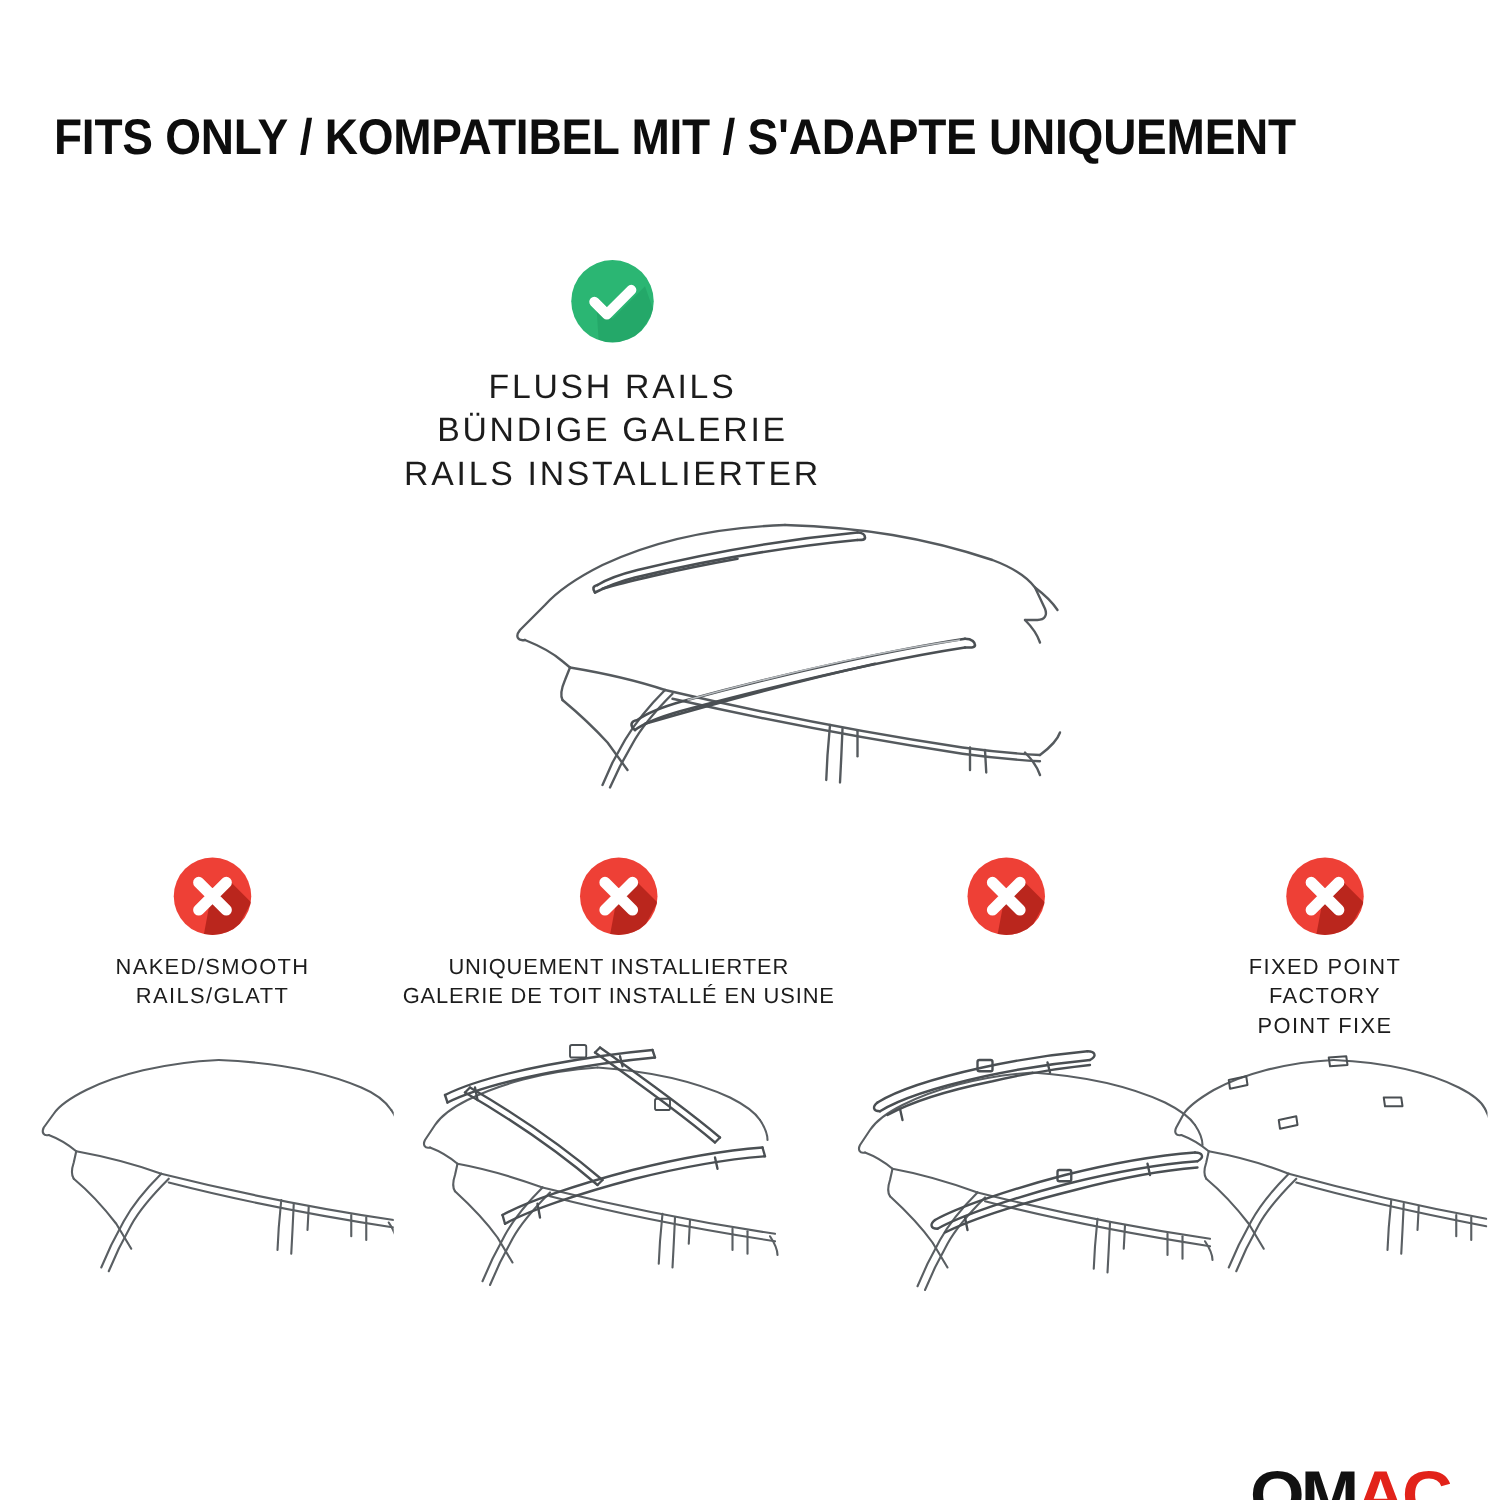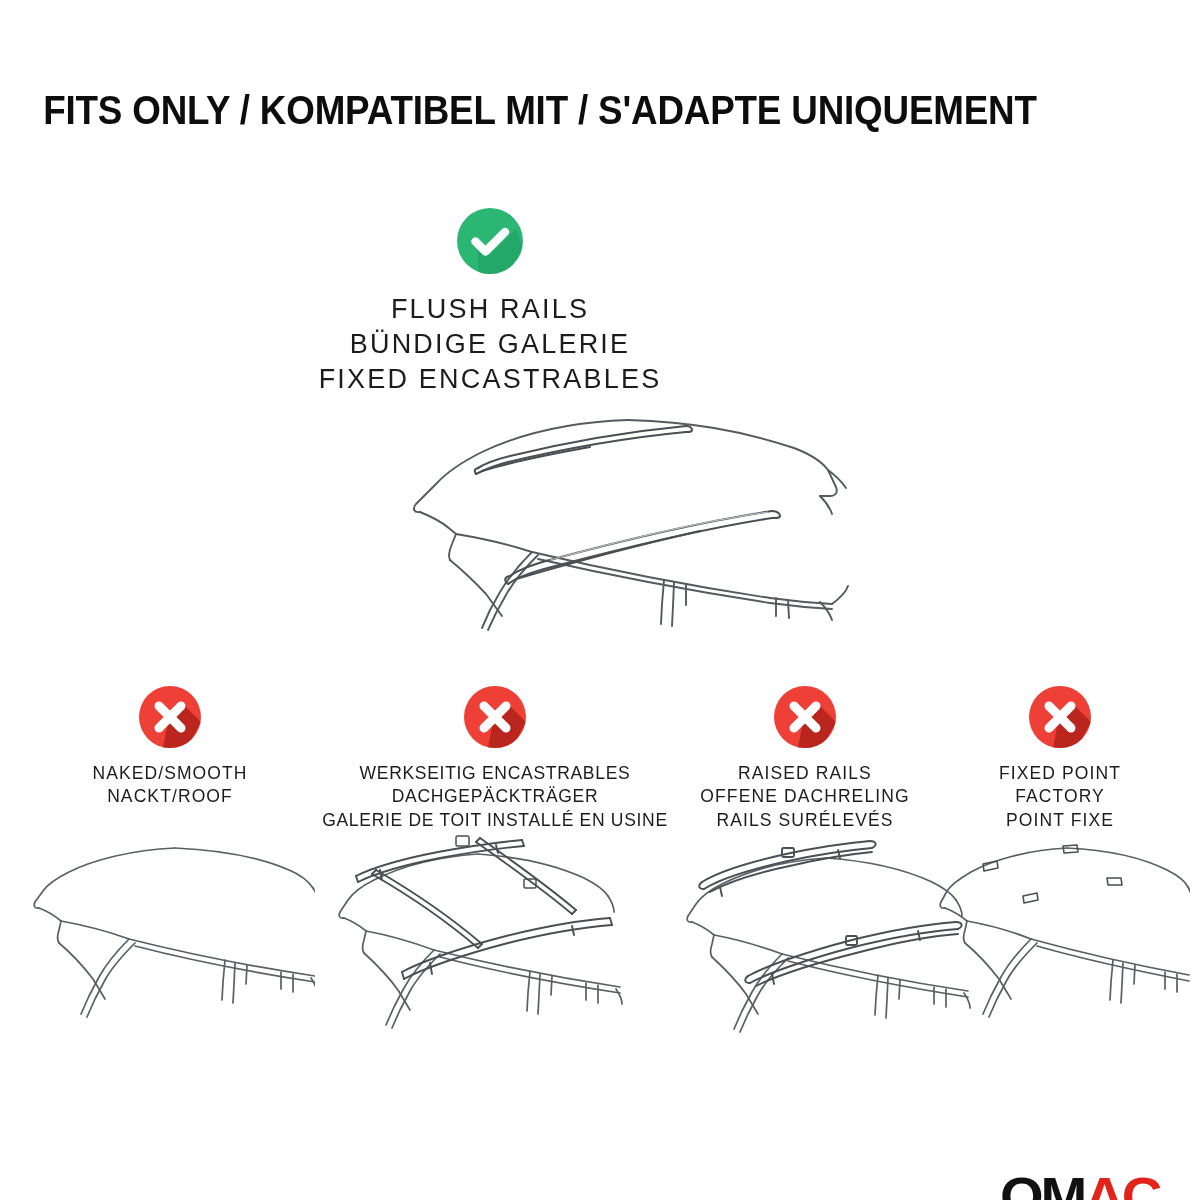--- a/index.html
+++ b/index.html
@@ -143,21 +143,21 @@
       <path d="M20 34 L33 47 L59 21 L66 41 L50 66 L22 66 Z" fill="#1f9c61" opacity="0.55"></path>
     </svg>
     <svg class="glyph" viewBox="0 0 66 66">
       <path d="M18.5 33.5 L28.5 43.5 L48 24" fill="none" stroke="#ffffff" stroke-width="8.2" stroke-linecap="round" stroke-linejoin="round"></path>
     </svg>
   </div>
 
   <div class="approved-text">
     <div>FLUSH RAILS</div>
     <div>BÜNDIGE GALERIE</div>
-    <div>FIXED ENCASTRABLES</div>
+    <div>RAILS INSTALLIERTER</div>
   </div>
 </div>
 
 <svg class="hero-art" viewBox="0 0 470 250">
   <g fill="none" stroke="#555a5e" stroke-width="1.9" stroke-linecap="round" stroke-linejoin="round">
 
     <path d="M238 28 C300 30 350 38 404 56 C420 62 432 70 438 78
              L446 95 C448 100 446 104 440 104
              L430 104"></path>
     <path d="M238 28 C180 30 130 42 92 60 C70 71 55 82 46 92
@@ -210,21 +210,21 @@
     <div class="badge red">
       <svg class="shadow" viewBox="0 0 62 62">
         <path d="M30 30 L44 18 L62 36 L48 62 L24 62 Z" fill="#a81d16" opacity="0.75"></path>
       </svg>
       <svg class="glyph" viewBox="0 0 62 62">
         <path d="M20 20 L42 42 M42 20 L20 42" fill="none" stroke="#ffffff" stroke-width="9" stroke-linecap="round"></path>
       </svg>
     </div>
     <div class="col-label">
       <div>NAKED/SMOOTH</div>
-      <div>NACKT/ROOF</div>
+      <div>RAILS/GLATT</div>
     </div>
     <svg class="col-art" viewBox="0 0 290 215">
       <g fill="none" stroke="#5a5f63" stroke-width="1.7" stroke-linecap="round" stroke-linejoin="round">
         <path d="M150 12 C196 14 236 22 264 34 C276 39 284 46 288 52"></path>
         <path d="M150 12 C106 14 68 24 44 36 C30 43 22 49 18 55
                  L10 66 C8 70 10 73 14 72"></path>
         <path d="M14 72 C22 75 30 80 36 85"></path>
         <path d="M36 85 L34 94 C32 100 32 104 34 107"></path>
         <path d="M34 107 C46 117 58 130 68 143 L80 163"></path>
         <path d="M36 85 C58 89 82 95 104 103"></path>
@@ -246,22 +246,21 @@
   <div class="col col-1">
     <div class="badge red">
       <svg class="shadow" viewBox="0 0 62 62">
         <path d="M30 30 L44 18 L62 36 L48 62 L24 62 Z" fill="#a81d16" opacity="0.75"></path>
       </svg>
       <svg class="glyph" viewBox="0 0 62 62">
         <path d="M20 20 L42 42 M42 20 L20 42" fill="none" stroke="#ffffff" stroke-width="9" stroke-linecap="round"></path>
       </svg>
     </div>
     <div class="col-label">
-      <div>WERKSEITIG ENCASTRABLES</div>
-      <div>DACHGEPÄCKTRÄGER</div>
+      <div>UNIQUEMENT INSTALLIERTER</div>
       <div>GALERIE DE TOIT INSTALLÉ EN USINE</div>
     </div>
     <svg class="col-art" viewBox="0 0 330 230">
       <g fill="none" stroke="#5a5f63" stroke-width="1.7" stroke-linecap="round" stroke-linejoin="round">
 
         <path d="M168 30 C212 33 248 42 274 54 C286 60 294 66 298 72"></path>
         <path d="M168 30 C124 33 88 44 64 56 C50 63 42 70 38 76
                  L30 88 C28 92 30 95 34 94"></path>
         <path d="M34 94 C42 97 50 102 56 107"></path>
         <path d="M56 107 L54 116 C52 122 52 126 54 129"></path>
@@ -316,25 +315,20 @@
   </div>
 
   <div class="col col-2">
     <div class="badge red">
       <svg class="shadow" viewBox="0 0 62 62">
         <path d="M30 30 L44 18 L62 36 L48 62 L24 62 Z" fill="#a81d16" opacity="0.75"></path>
       </svg>
       <svg class="glyph" viewBox="0 0 62 62">
         <path d="M20 20 L42 42 M42 20 L20 42" fill="none" stroke="#ffffff" stroke-width="9" stroke-linecap="round"></path>
       </svg>
-    </div>
-    <div class="col-label">
-      <div>RAISED RAILS</div>
-      <div>OFFENE DACHRELING</div>
-      <div>RAILS SURÉLEVÉS</div>
     </div>
     <svg class="col-art" viewBox="0 0 320 230">
       <g fill="none" stroke="#5a5f63" stroke-width="1.7" stroke-linecap="round" stroke-linejoin="round">
         <path d="M166 34 C210 37 246 46 272 58 C284 64 292 70 296 76"></path>
         <path d="M166 34 C122 37 86 48 62 60 C48 67 40 74 36 80
                  L28 92 C26 96 28 99 32 98"></path>
         <path d="M32 98 C40 101 48 106 54 111"></path>
         <path d="M54 111 L52 120 C50 126 50 130 52 133"></path>
         <path d="M52 133 C64 144 76 156 86 170 L98 190"></path>
         <path d="M54 111 C76 115 100 122 122 130"></path>

